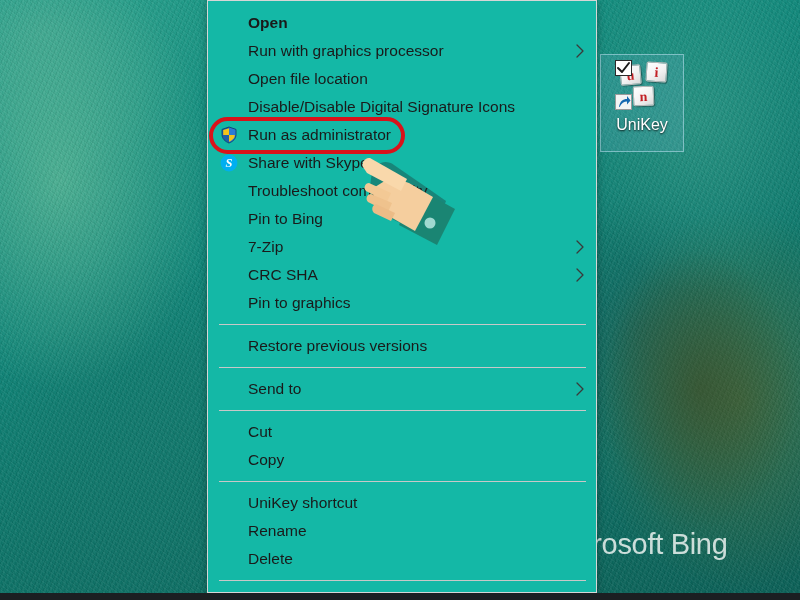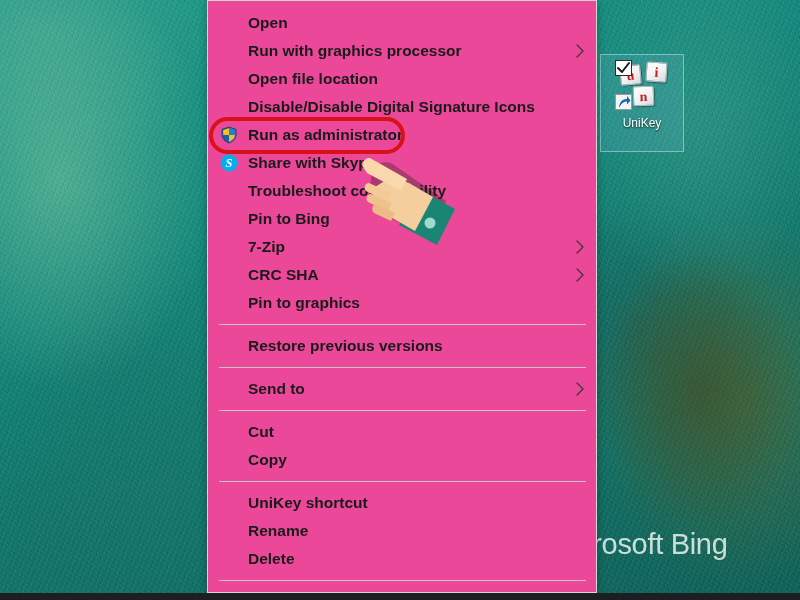--- a/index.html
+++ b/index.html
@@ -122,54 +122,54 @@
     left: 0px; top: 34px;
     width: 17px; height: 16px;
     background: #f4f4f4;
     border: 1px solid #9a9a9a;
     box-sizing: border-box;
     z-index: 3;
   }
   .icon-shortcut svg { display: block; }
   #desktop-icon-label {
     margin-top: 6px;
-    font-size: 12px;
+    font-size: 16px;
     color: #ffffff;
     text-shadow: 0 1px 2px rgba(0,0,0,0.85);
     font-family: "Liberation Sans", sans-serif;
   }
 
   
   #context-menu {
     position: absolute;
     left: 207px;
     top: 0px;
     width: 390px;
     height: 593px;
-    background: #ec4899;
+    background: #14b8a6;
     border: 1px solid #d6d6d6;
     box-sizing: border-box;
     box-shadow: 0 2px 8px rgba(0,0,0,0.30);
     padding-top: 8px;
     font-family: "Liberation Sans", sans-serif;
   }
   .menu-item {
     position: relative;
     height: 28px;
     display: flex;
     align-items: center;
     padding-left: 40px;
     padding-right: 10px;
     font-size: 15.5px;
     color: #1a1a1a;
     white-space: nowrap;
     box-sizing: border-box;
   }
   .menu-item.bold .menu-label { font-weight: bold; }
-  .menu-label { line-height: 1; font-weight: bold; }
+  .menu-label { line-height: 1; }
   .menu-icon {
     position: absolute;
     left: 12px;
     top: 50%;
     transform: translateY(-50%);
     width: 18px;
     height: 18px;
     display: block;
   }
   .menu-arrow {

